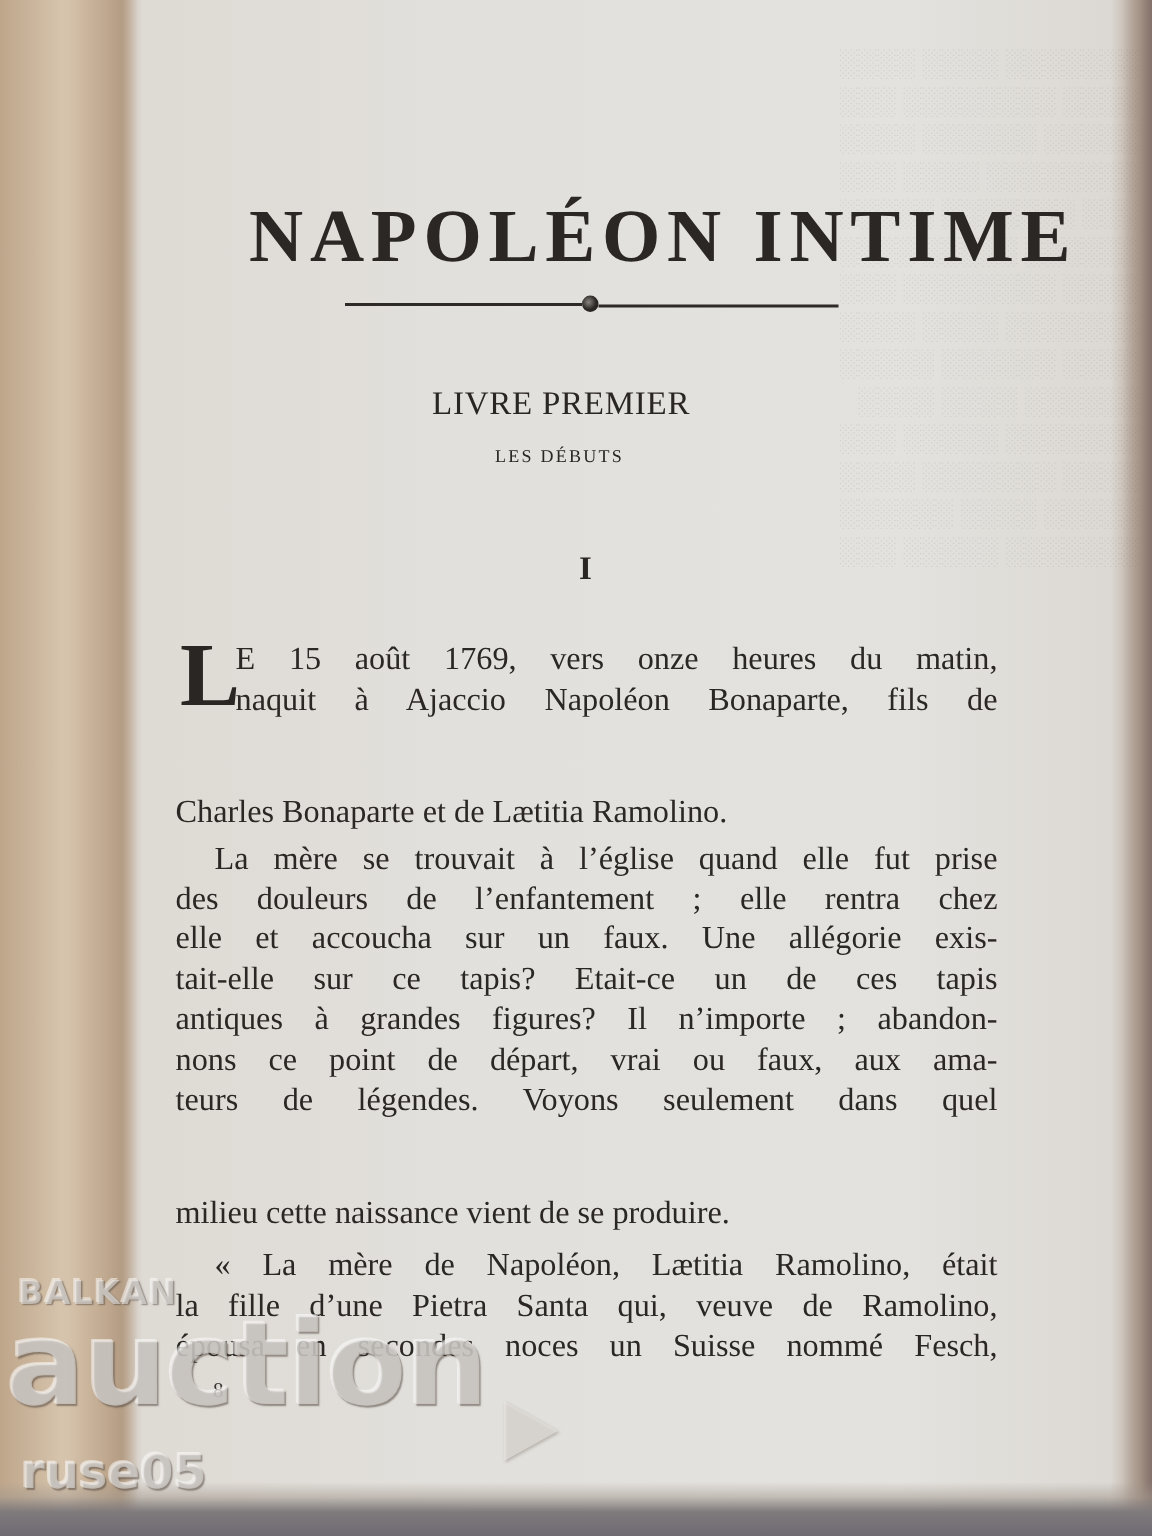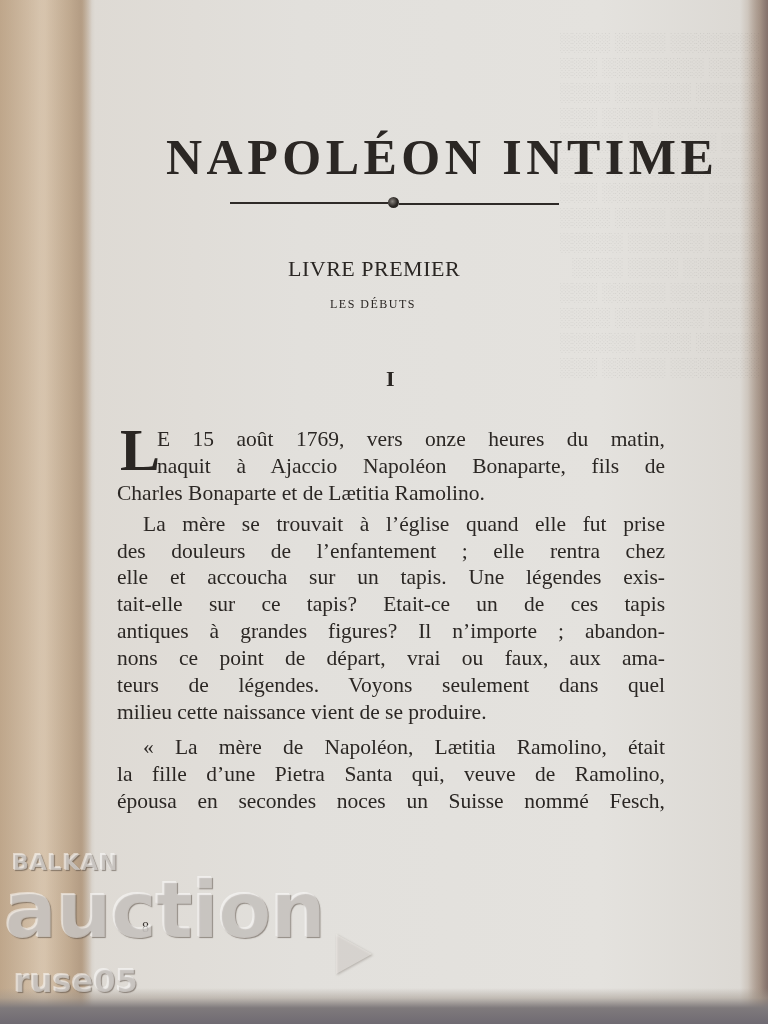--- a/index.html
+++ b/index.html
@@ -111,20 +111,21 @@
     }
     .line {
       display: block;
       white-space: nowrap;
       text-align: justify;
       text-align-last: justify;
       height: 26.9px;
     }
     .line.last {
       text-align-last: left;
+      margin-top: 48px;
     }
     .line.indent {
       padding-left: 26px;
     }
     .dropcap-block {
       position: relative;
     }
     .dropcap {
       position: absolute;
       left: 3px; top: -3px;
@@ -209,21 +210,21 @@
       <div class="dropcap-block">
         <span class="dropcap">L</span>
         <span class="line after-cap">E 15 août 1769, vers onze heures du matin,</span>
         <span class="line after-cap">naquit à Ajaccio Napoléon Bonaparte, fils de</span>
         <span class="line last">Charles Bonaparte et de Lætitia Ramolino.</span>
       </div>
       <div class="para-gap"></div>
       <div>
         <span class="line indent">La mère se trouvait à l’église quand elle fut prise</span>
         <span class="line">des douleurs de l’enfantement ; elle rentra chez</span>
-        <span class="line">elle et accoucha sur un tapis. Une légendes exis-</span>
+        <span class="line">elle et accoucha sur un faux. Une allégorie exis-</span>
         <span class="line">tait-elle sur ce tapis? Etait-ce un de ces tapis</span>
         <span class="line">antiques à grandes figures? Il n’importe ; abandon-</span>
         <span class="line">nons ce point de départ, vrai ou faux, aux ama-</span>
         <span class="line">teurs de légendes. Voyons seulement dans quel</span>
         <span class="line last">milieu cette naissance vient de se produire.</span>
       </div>
       <div class="para-gap"></div>
       <div class="para-gap"></div>
       <div>
         <span class="line indent">« La mère de Napoléon, Lætitia Ramolino, était</span>

